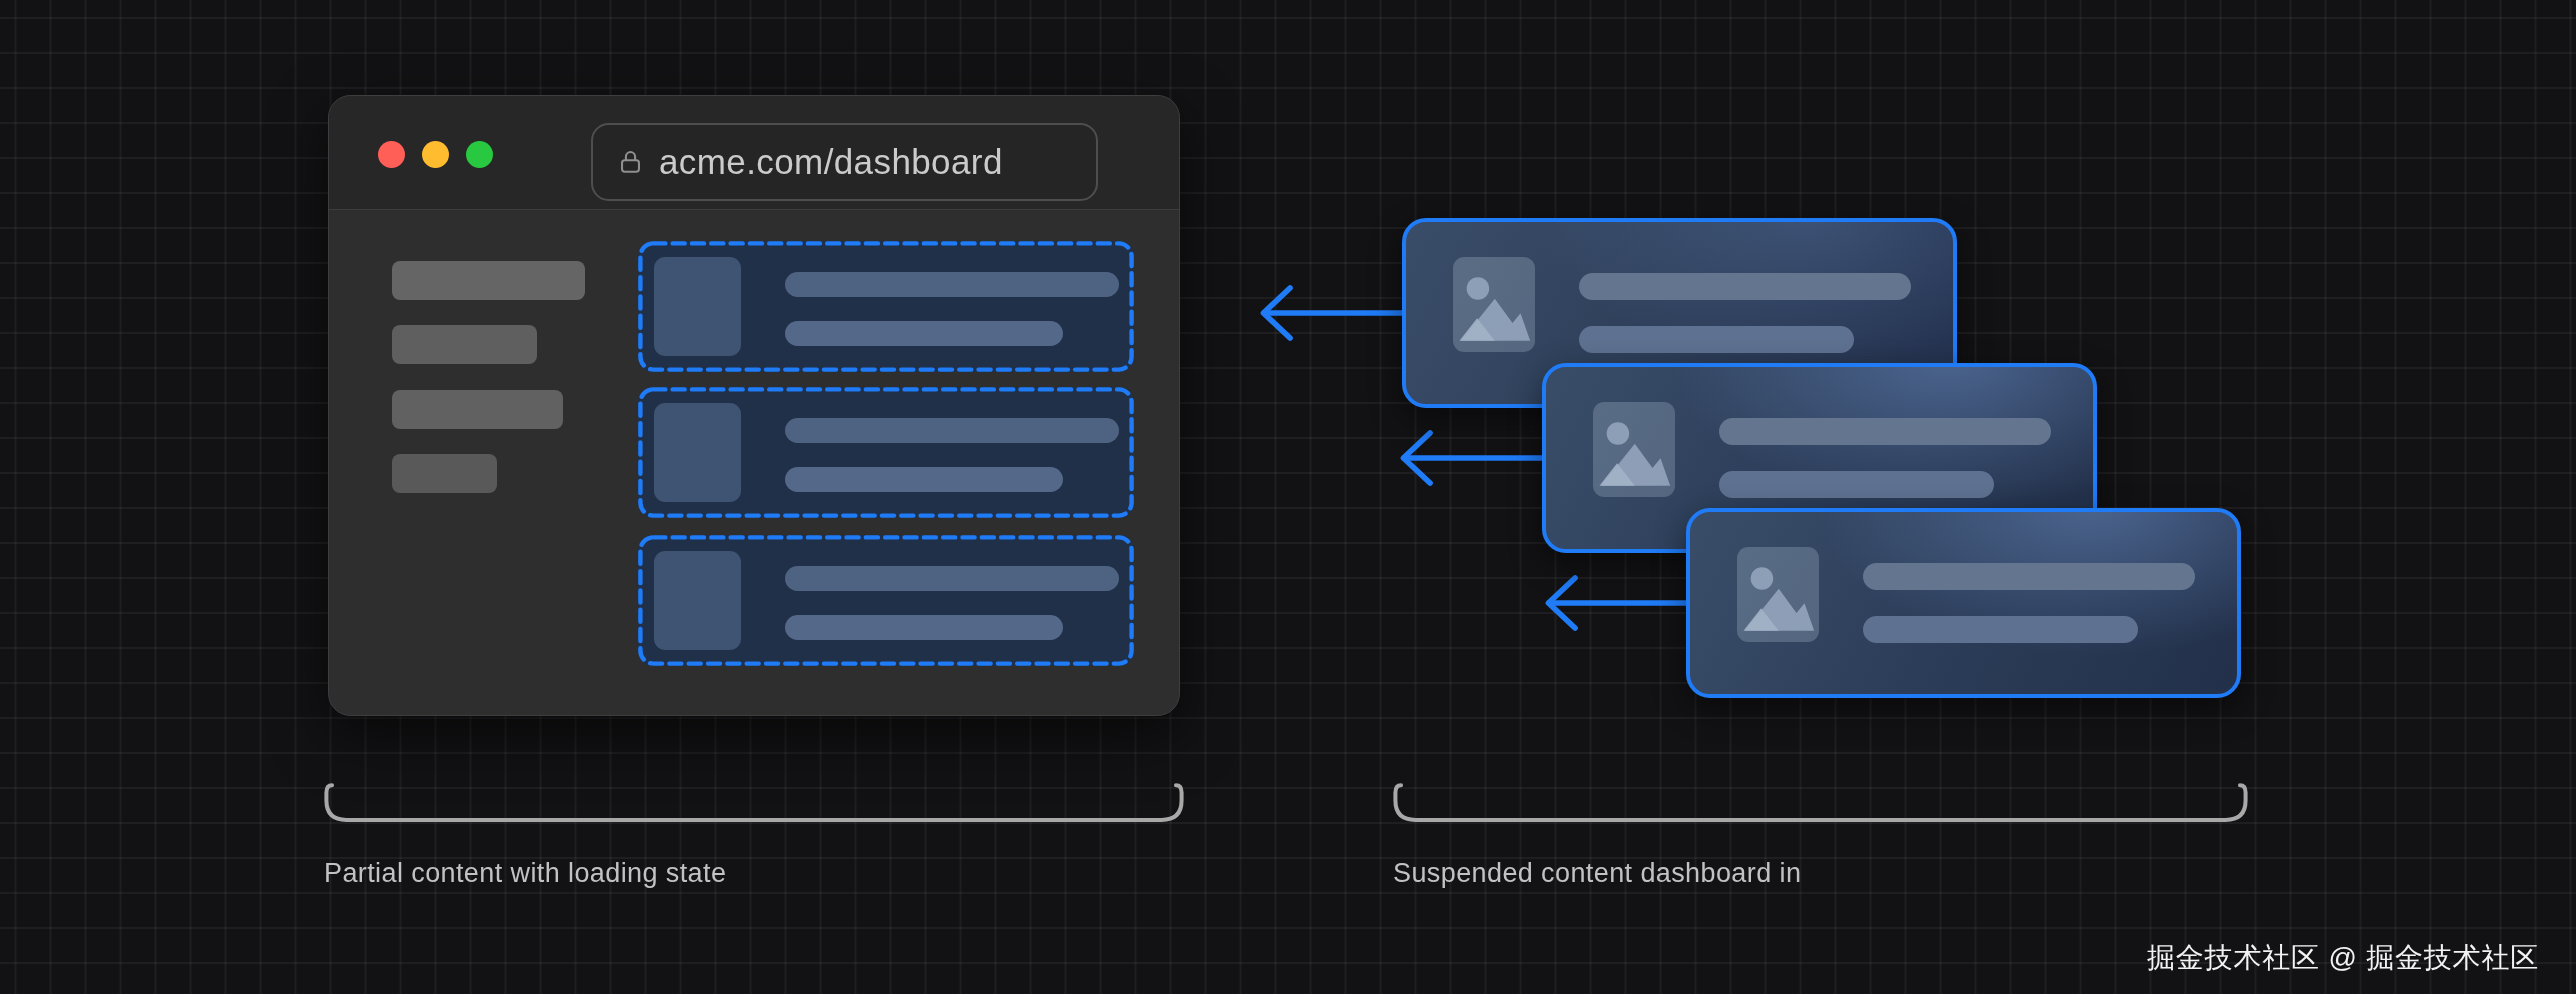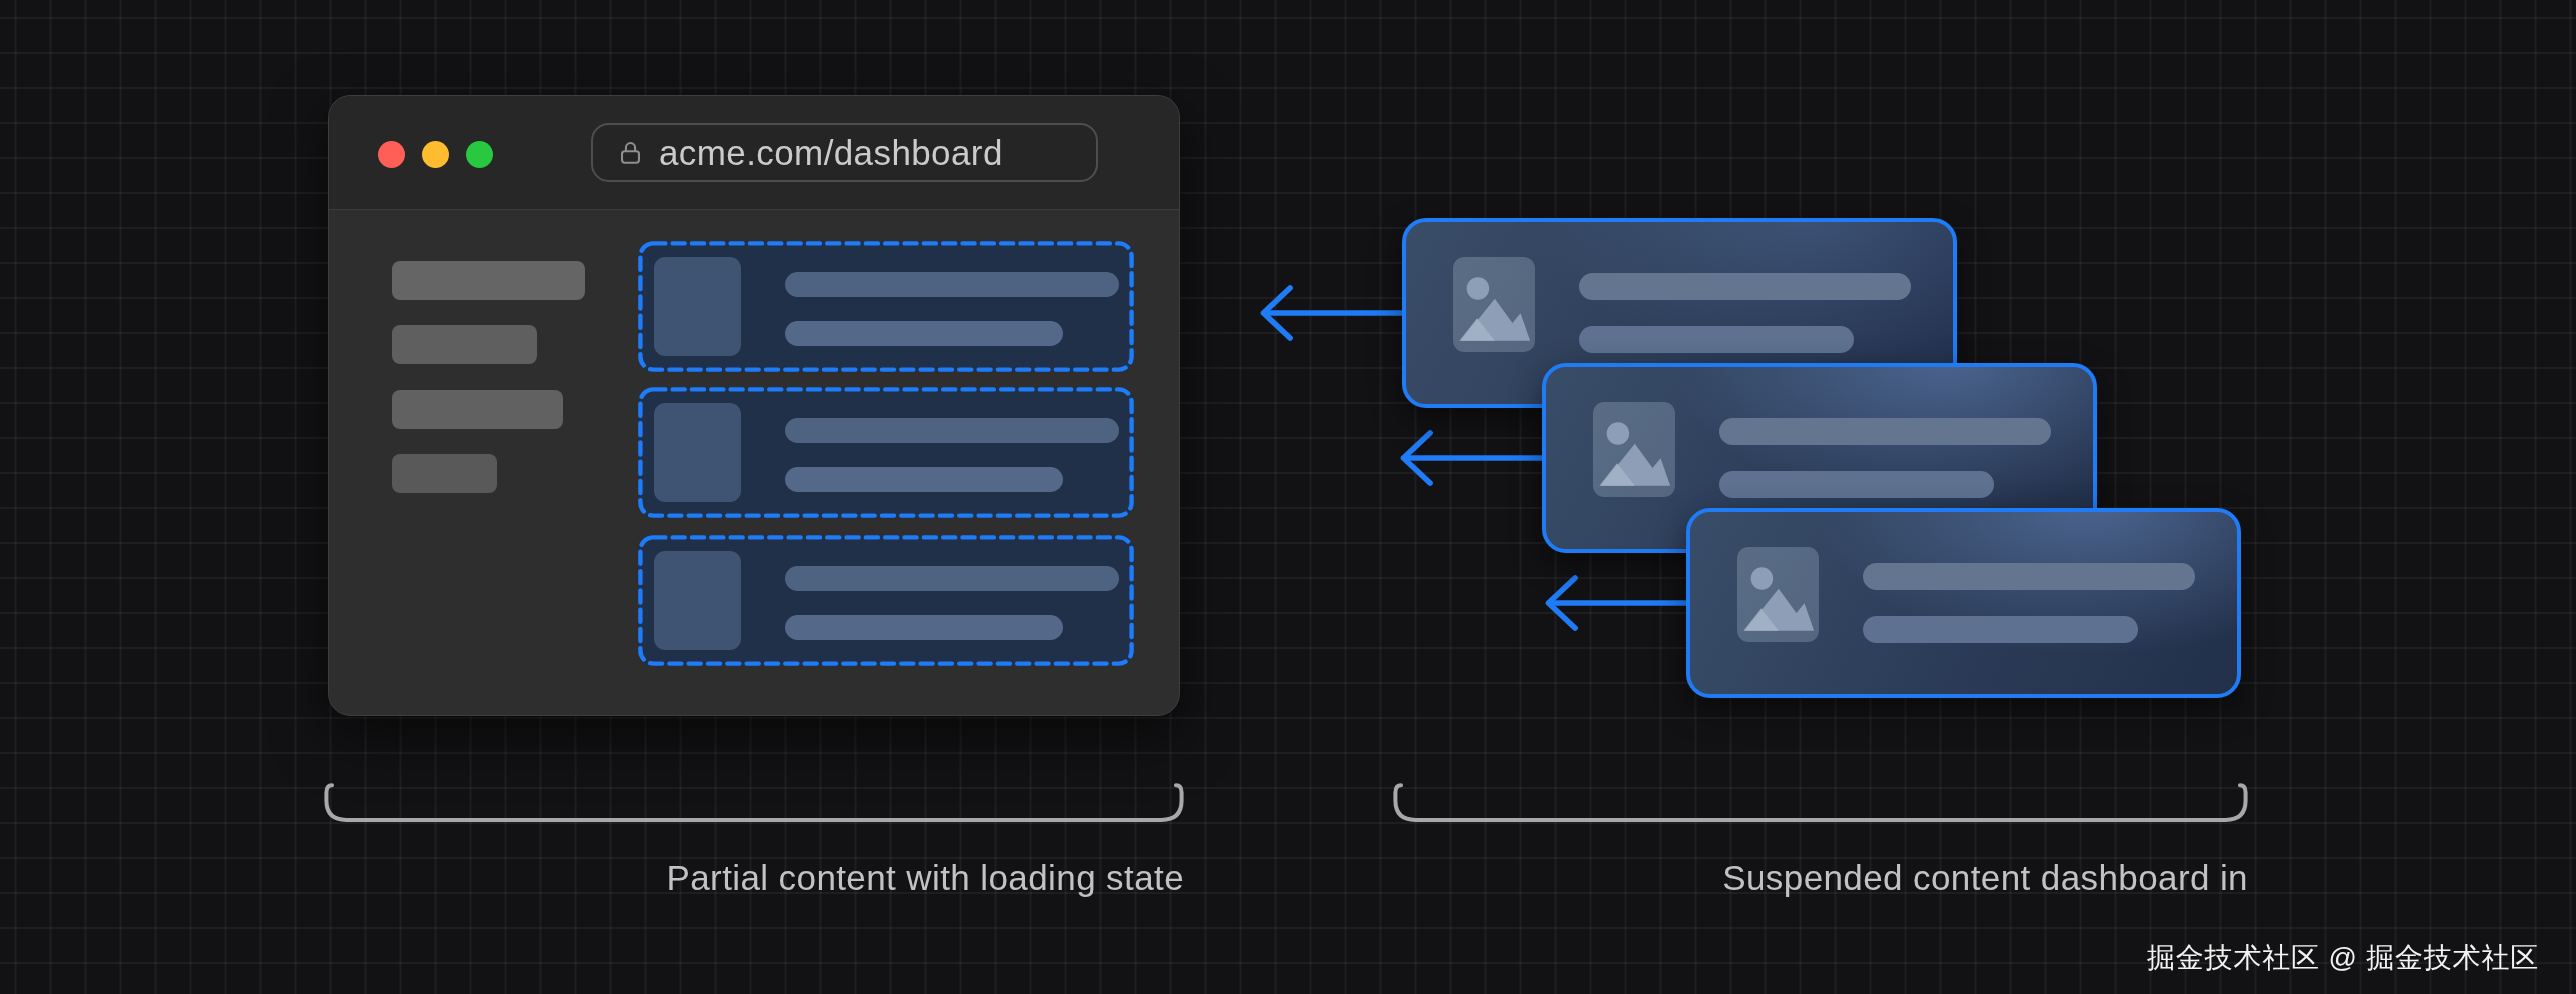--- a/index.html
+++ b/index.html
@@ -30,21 +30,21 @@
     overflow:hidden;
   }
   .browser-header {
     position:absolute; left:0; top:0; right:0; height:114px;
     background:#272727;
     border-bottom:1.6px solid #3d3d3d;
   }
   .traffic-lights { position:absolute; left:49px; top:45px; display:flex; gap:17px; }
   .light { width:27px; height:27px; border-radius:50%; display:inline-block; }
   .url-bar {
-    position:absolute; left:262px; top:27px; width:507px; height:59px;
+    position:absolute; left:262px; top:27px; width:507px; height:78px;
     border:2.4px solid #4e4e4e; border-radius:17.7px;
     background:#252525;
     display:flex; align-items:center; gap:14.5px; padding-left:22.5px;
   }
   .url-text { font-size:35px; color:#cbcbcb; letter-spacing:0.4px; }
   .lock-icon { width:29px; height:32px; flex:0 0 auto; }
 
   
   .skel-bar { position:absolute; height:39px; border-radius:8px; }
   .skel-1 { left:63px; top:165px; width:193px; background:#656565; }
@@ -96,22 +96,22 @@
   .stream-arrow { position:absolute; width:153px; height:68px; z-index:2; }
   .arr-1 { left:1253px; top:279px; }
   .arr-2 { left:1393px; top:424px; }
   .arr-3 { left:1538px; top:569px; }
 
   
   .bracket { position:absolute; height:42px; }
   .bracket-left  { left:324px;  top:782px; width:860px; }
   .bracket-right { left:1393px; top:782px; width:855px; }
   .caption {
-    position:absolute; top:858px; font-size:35px; color:#c2c2c2;
-    text-align:right; letter-spacing:0.4px;
+    position:absolute; top:858px; font-size:27px; color:#c2c2c2;
+    text-align:left; letter-spacing:0.4px;
   }
   .caption-left  { left:324px;  width:860px; }
   .caption-right { left:1393px; width:855px; }
 
   .watermark {
     position:absolute; right:37px; top:939px;
     font-size:28px; color:#f2f2f2; letter-spacing:0.8px;
   }
 </style>
 </head>

